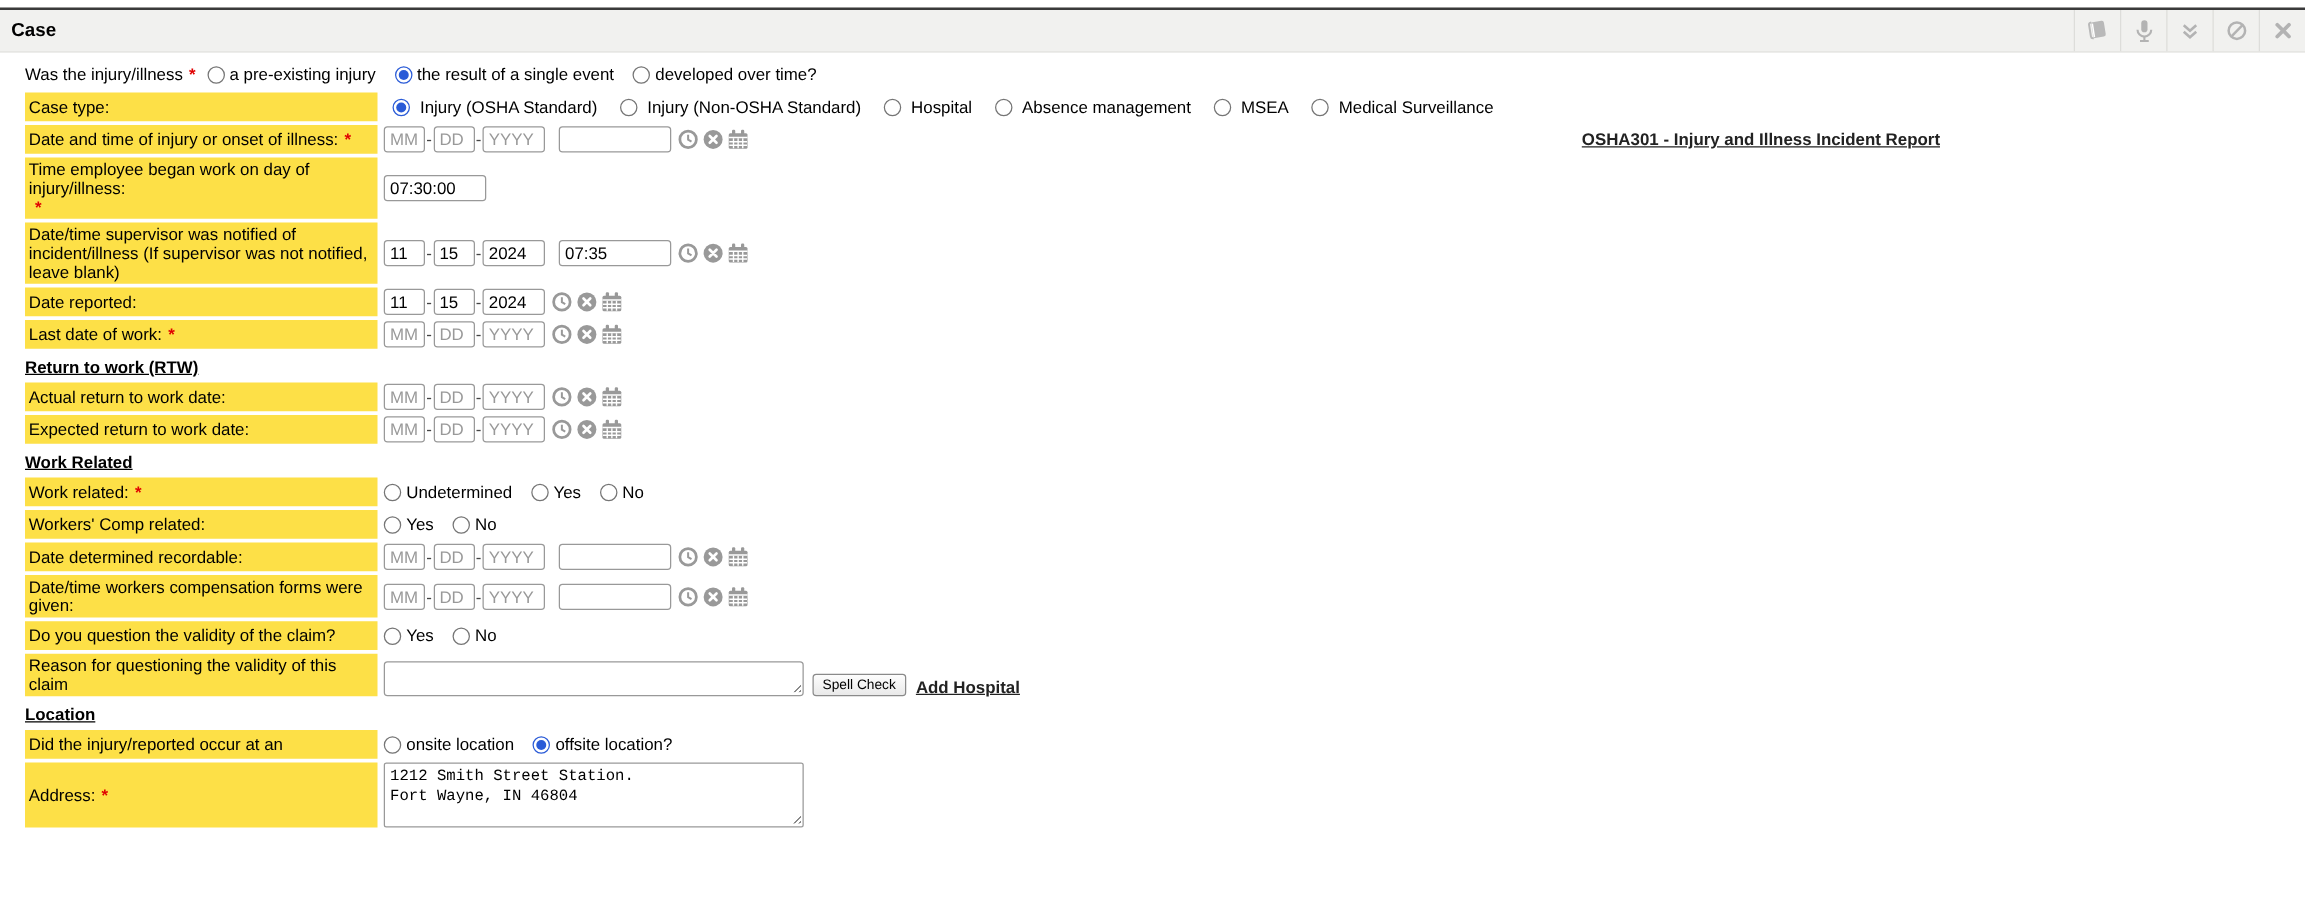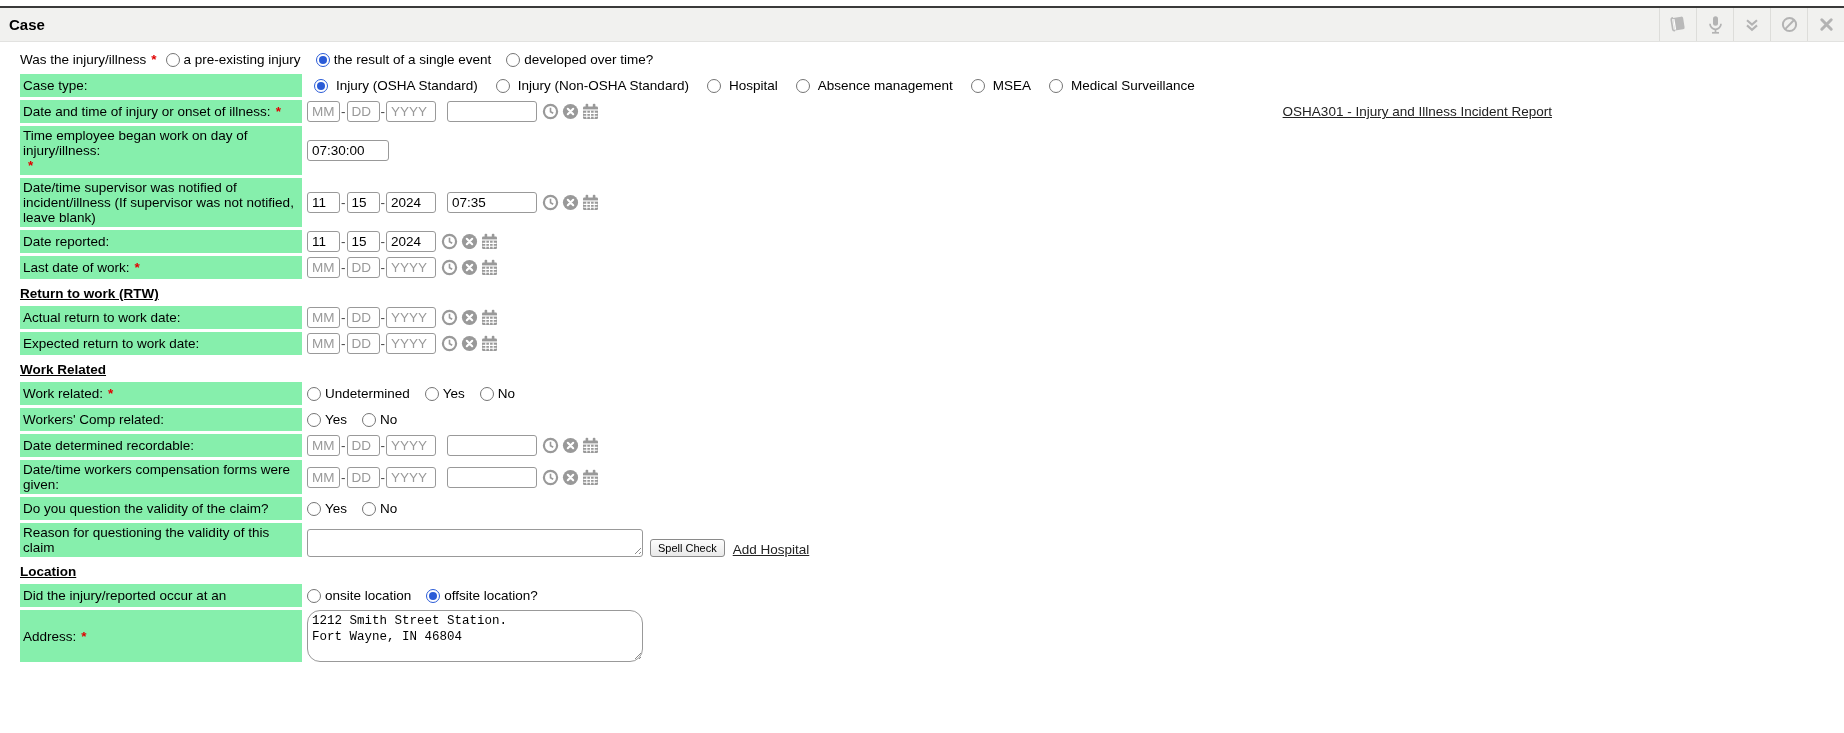--- a/index.html
+++ b/index.html
@@ -16,21 +16,21 @@
   .titlebar .title{font-weight:bold;font-size:15px;padding-left:9px;}
   .tb-icons{margin-left:auto;display:flex;height:100%;}
   .tb-icon{
     width:36px;display:flex;align-items:center;justify-content:center;
     border-left:1px solid #ddddda;cursor:pointer;
   }
   
   .form{position:absolute;left:20px;top:50px;right:0;}
   .frow{display:flex;align-items:stretch;margin-bottom:3px;}
   .lcell{
-    width:282px;min-height:23px;background:#86efac;
+    width:282px;min-height:23px;background:#fde047;
     display:flex;align-items:center;flex-wrap:wrap;
     padding:2px 4px 2px 3px;box-sizing:border-box;line-height:15px;flex:none;
   }
   .fcell{display:flex;align-items:center;margin-left:5px;flex:1;}
   .fcell.bottom-align{align-items:flex-end;}
   .req{color:#e00000;font-weight:bold;margin-left:5px;}
   .row-inline{display:flex;align-items:center;margin:2px 0 7px;}
   .row-inline .req{margin-right:9px;}
   .section{font-weight:bold;text-decoration:underline;margin:7px 0 5px;}
   
@@ -61,29 +61,29 @@
   
   .ta-wrap{position:relative;display:inline-block;line-height:0;}
   .ta-wrap::after{
     content:"";position:absolute;right:2px;bottom:3px;width:9px;height:9px;
     background:repeating-linear-gradient(135deg,transparent 0 2px,#8a8a8a 2px 3px);
     clip-path:polygon(100% 0,100% 100%,0 100%);pointer-events:none;
   }
   textarea{resize:none;padding:2px 4px;}
   textarea.reason{width:336px;height:28px;}
   textarea.address{
-    width:336px;height:52px;border-radius:13px;
+    width:336px;height:52px;border-radius:2px;
     font-family:"Liberation Mono","DejaVu Sans Mono",monospace;font-size:12.5px;line-height:16px;
   }
   .spell-btn{
     font-family:inherit;font-size:11px;color:#000;margin-left:7px;
     padding:2px 7px;border:1px solid #8a8a8a;border-radius:3px;
     background:linear-gradient(#fdfdfd,#e9e9e9);cursor:pointer;
   }
-  a.plain-link{color:#222;text-decoration:underline;cursor:pointer;}
+  a.plain-link{color:#222;text-decoration:underline;cursor:pointer;font-weight:bold;}
   .dictation-link{margin-left:8px;}
   .osha-link{margin-left:auto;margin-right:292px;align-self:center;white-space:nowrap;}
 </style>
 </head>
 <body>
 
 <div class="titlebar">
   <div class="title">Case</div>
   <div class="tb-icons">
     <div class="tb-icon">

